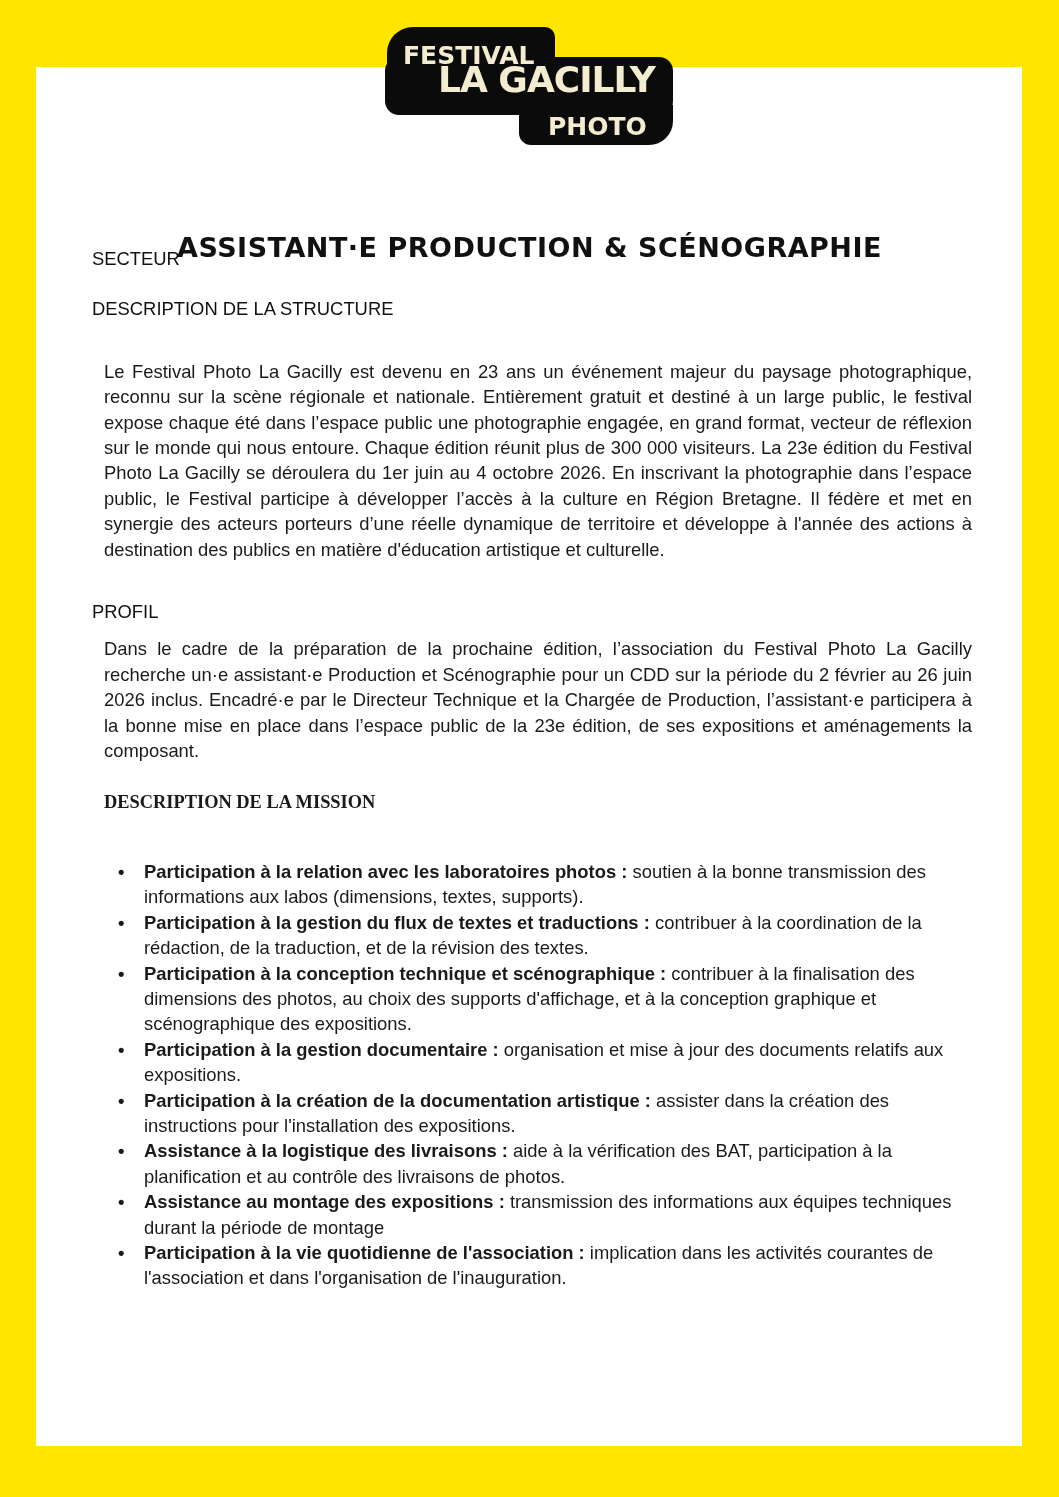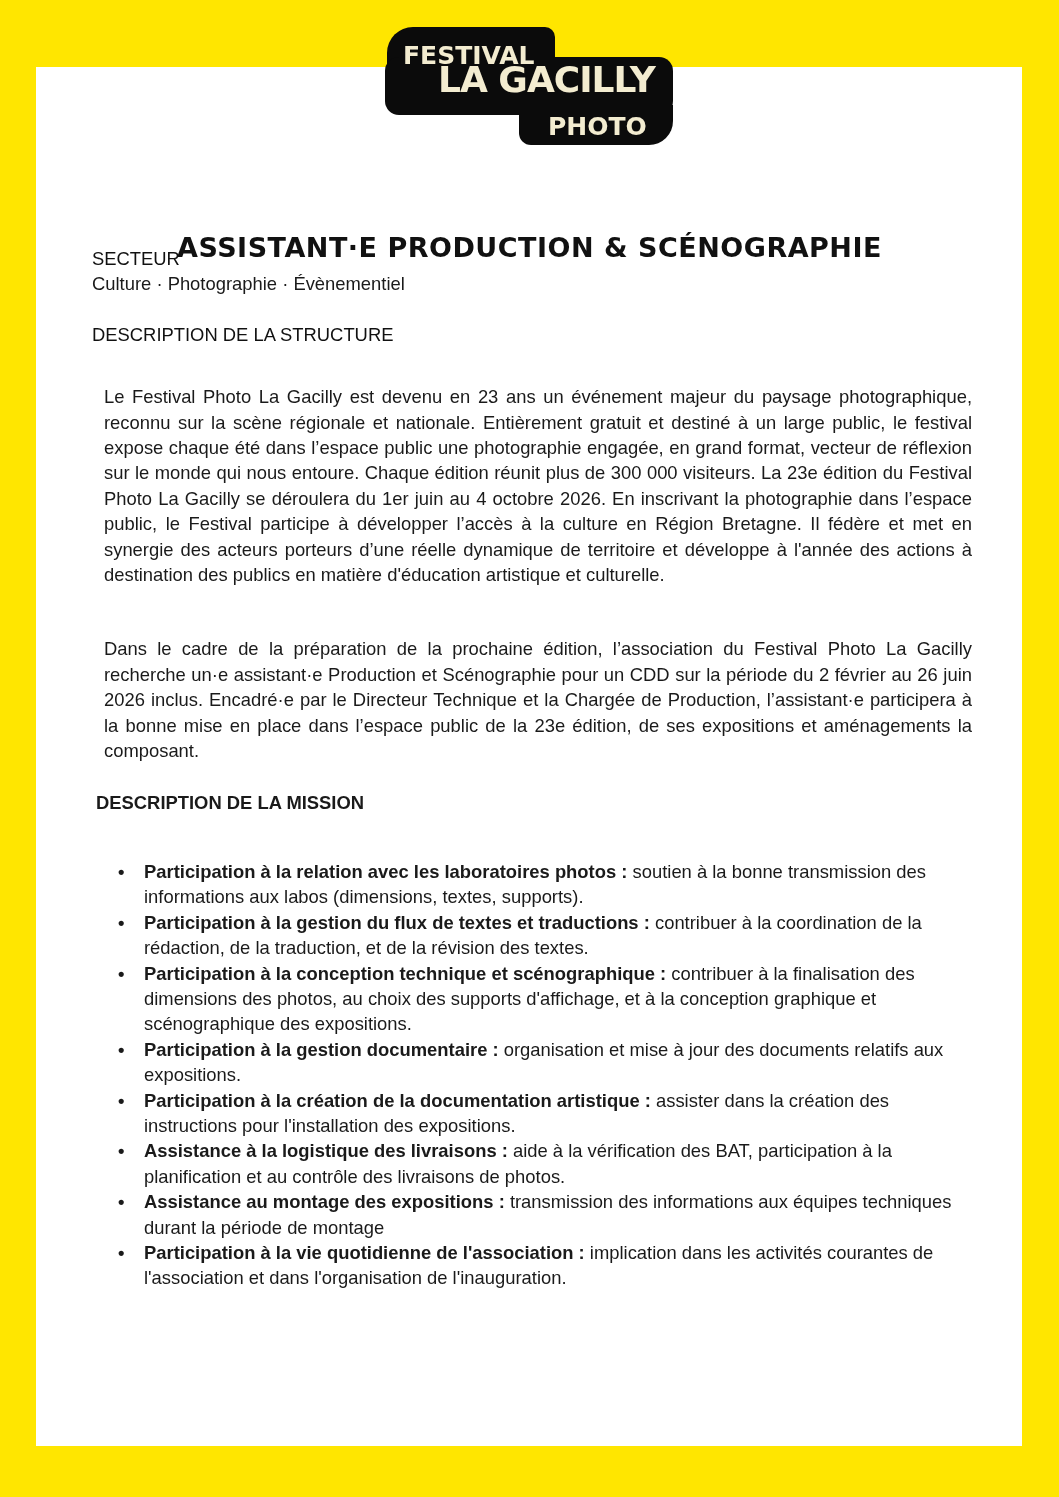--- a/index.html
+++ b/index.html
@@ -69,21 +69,21 @@
     width: 892px;
     font-size: 18.4px;
     line-height: 25.4px;
     color: #1a1a1a;
   }
   .h { font-weight: normal; color: #111; }
   .sec { margin: 0; }
   .gap { height: 25px; }
   .justify { text-align: justify; margin: 12px; }
   .mission-title {
-    font-weight: bold; margin-top: 26px; margin-left: 4px;
+    font-weight: bold; margin-top: 26px; margin-left: 12px; font-family: Liberation Serif, serif;
   }
   ul.missions {
     list-style: none;
     margin: 44px 0 0 0;
     padding: 0 0 0 52px;
     width: 840px;
   }
   ul.missions li {
     position: relative;
     margin: 0;
@@ -106,30 +106,30 @@
   <span class="txt t1">FESTIVAL</span>
   <span class="txt t2">LA GACILLY</span>
   <span class="txt t3">PHOTO</span>
 </div>
 
 <div class="title">ASSISTANT·E PRODUCTION &amp; SCÉNOGRAPHIE</div>
 
 <div class="content">
   <div>
     <div class="h">SECTEUR</div>
-    <p class="sec">Culture · Photographie · Évènementiel</p>
   </div>
   <div class="gap"></div>
   <div>
     <div class="h">DESCRIPTION DE LA STRUCTURE</div>
     <div class="gap"></div>
     <p class="justify">Le Festival Photo La Gacilly est devenu en 23 ans un événement majeur du paysage photographique, reconnu sur la scène régionale et nationale. Entièrement gratuit et destiné à un large public, le festival expose chaque été dans l’espace public une photographie engagée, en grand format, vecteur de réflexion sur le monde qui nous entoure. Chaque édition réunit plus de 300 000 visiteurs. La 23e édition du Festival Photo La Gacilly se déroulera du 1er juin au 4 octobre 2026. En inscrivant la photographie dans l’espace public, le Festival participe à développer l’accès à la culture en Région Bretagne. Il fédère et met en synergie des acteurs porteurs d’une réelle dynamique de territoire et développe à l'année des actions à destination des publics en matière d'éducation artistique et culturelle.</p>
   </div>
   <div class="gap"></div>
   <div>
+    <div class="h">PROFIL</div>
     <p class="justify">Dans le cadre de la préparation de la prochaine édition, l’association du Festival Photo La Gacilly recherche un·e assistant·e Production et Scénographie pour un CDD sur la période du 2 février au 26 juin 2026 inclus. Encadré·e par le Directeur Technique et la Chargée de Production, l’assistant·e participera à la bonne mise en place dans l’espace public de la 23e édition, de ses expositions et aménagements la composant.</p>
   </div>
   <div>
     <div class="mission-title">DESCRIPTION DE LA MISSION</div>
     <ul class="missions">
       <li><span class="bullet">•</span><span class="lead">Participation à la relation avec les laboratoires photos :</span><span> soutien à la bonne transmission des informations aux labos (dimensions, textes, supports).</span></li>
       <li><span class="bullet">•</span><span class="lead">Participation à la gestion du flux de textes et traductions :</span><span> contribuer à la coordination de la rédaction, de la traduction, et de la révision des textes.</span></li>
       <li><span class="bullet">•</span><span class="lead">Participation à la conception technique et scénographique :</span><span> contribuer à la finalisation des dimensions des photos, au choix des supports d'affichage, et à la conception graphique et scénographique des expositions.</span></li>
       <li><span class="bullet">•</span><span class="lead">Participation à la gestion documentaire :</span><span> organisation et mise à jour des documents relatifs aux expositions.</span></li>
       <li><span class="bullet">•</span><span class="lead">Participation à la création de la documentation artistique :</span><span> assister dans la création des instructions pour l'installation des expositions.</span></li>

